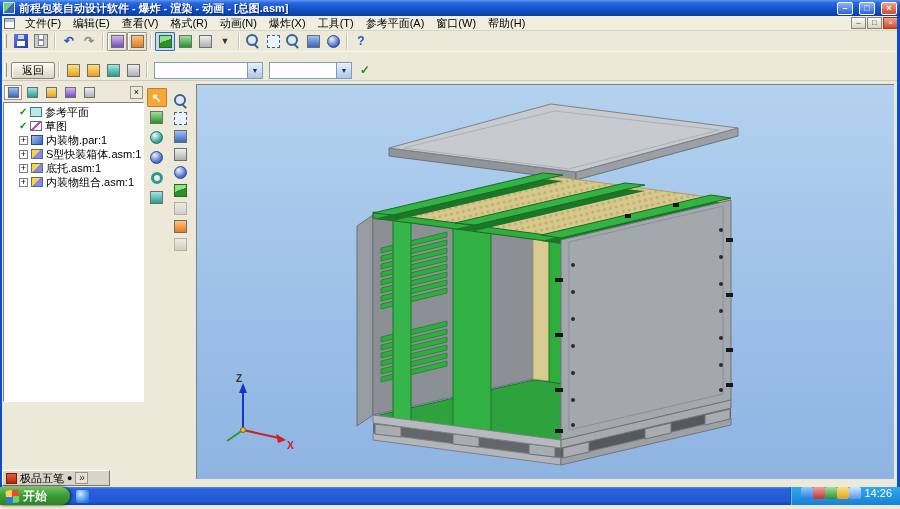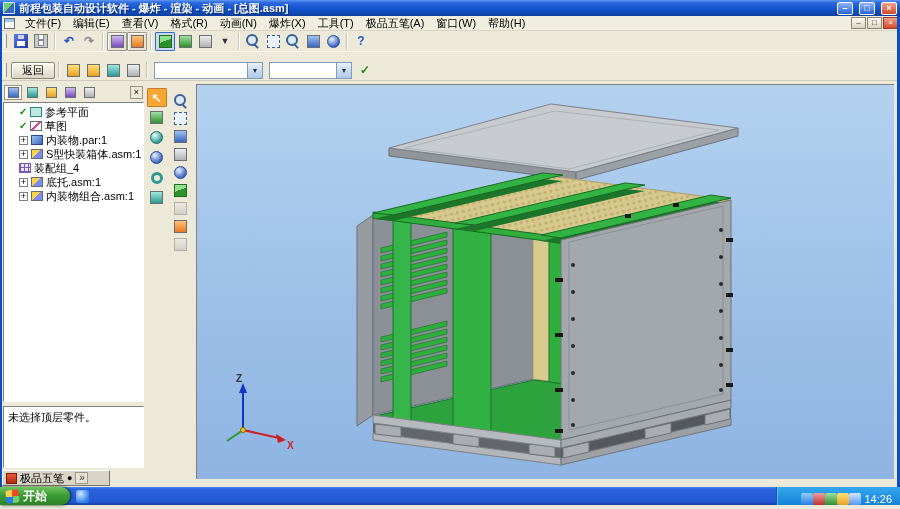--- a/index.html
+++ b/index.html
@@ -121,21 +121,21 @@
   
   .taskbar{position:absolute;left:0;top:487px;width:900px;height:18px;
     background:linear-gradient(180deg,#4a86f6 0%,#2a62de 12%,#2458d4 80%,#1941a5 100%);display:flex;align-items:stretch}
   .startbtn{width:70px;display:flex;align-items:center;gap:4px;padding:0 8px 0 6px;
     background:linear-gradient(180deg,#6fc45e 0%,#3c9e38 45%,#2e8326 100%);
     border-radius:0 11px 11px 0;box-shadow:1px 0 3px #0a2a0a;color:#fff;font-weight:bold;font-size:12px}
   .flag{width:13px;height:13px;border-radius:2px;transform:rotate(-6deg);flex:none;
     background:conic-gradient(#e84a2a 0 25%,#6fd06f 25% 50%,#2a7ae8 50% 75%,#ffd24a 75% 100%)}
   .ql{display:flex;align-items:center;padding:0 6px;gap:3px}
   .qlic{width:13px;height:13px;border-radius:2px;background:radial-gradient(circle at 35% 30%,#cfe8ff,#2a7ae8 75%);flex:none}
-  .tray{margin-left:auto;display:flex;align-items:flex-end;padding:0 8px 0 24px;
+  .tray{margin-left:auto;display:flex;align-items:flex-start;padding:0 8px 0 10px;
     background:linear-gradient(180deg,#35a7f0,#1582d6);border-left:1px solid #0d5ca8;box-shadow:inset 1px 0 0 #5ec0f8}
   .tic{width:12px;height:12px;border-radius:2px;flex:none}
   .tray-time{color:#fff;font-size:11px;margin-left:3px}
 </style>
 </head>
 <body>
 
 <div class="screen">
 
   <div class="titlebar">
@@ -148,21 +148,21 @@
 
   <div class="menubar">
     <span class="doc-ic"></span>
     <span class="menu-item">文件(F)</span>
     <span class="menu-item">编辑(E)</span>
     <span class="menu-item">查看(V)</span>
     <span class="menu-item">格式(R)</span>
     <span class="menu-item">动画(N)</span>
     <span class="menu-item">爆炸(X)</span>
     <span class="menu-item">工具(T)</span>
-    <span class="menu-item">极品五笔(A)</span>
+    <span class="menu-item">参考平面(A)</span>
     <span class="menu-item">窗口(W)</span>
     <span class="menu-item">帮助(H)</span>
     <span class="menu-spacer"></span>
     <span class="mdibtn">–</span>
     <span class="mdibtn">□</span>
     <span class="mdibtn close">×</span>
   </div>
 
   <div class="toolbar tb1">
     <span class="grip"></span>
@@ -288,38 +288,31 @@
         <span class="expander">+</span>
         <span class="t-ic t-part"></span>
         <span>内装物.par:1</span>
       </div>
       <div class="tree-row lvl1">
         <span class="expander">+</span>
         <span class="t-ic t-asm"></span>
         <span>S型快装箱体.asm:1</span>
       </div>
       <div class="tree-row lvl1">
-        <span class="t-ic t-group"></span>
-        <span>装配组_4</span>
-      </div>
-      <div class="tree-row lvl1">
         <span class="expander">+</span>
         <span class="t-ic t-asm"></span>
         <span>底托.asm:1</span>
       </div>
       <div class="tree-row lvl1">
         <span class="expander">+</span>
         <span class="t-ic t-asm"></span>
         <span>内装物组合.asm:1</span>
       </div>
     </div>
     <div class="splitter"></div>
-    <div class="msgbox">
-      <span>未选择顶层零件。</span>
-    </div>
   </div>
 
   <div class="toolcol tc1">
     <span class="ibtn active-orange">
         <span class="g-ic g-white">↖</span>
       </span>
     <span class="ibtn">
         <span class="sq sq-green"></span>
       </span>
     <span class="ibtn">

